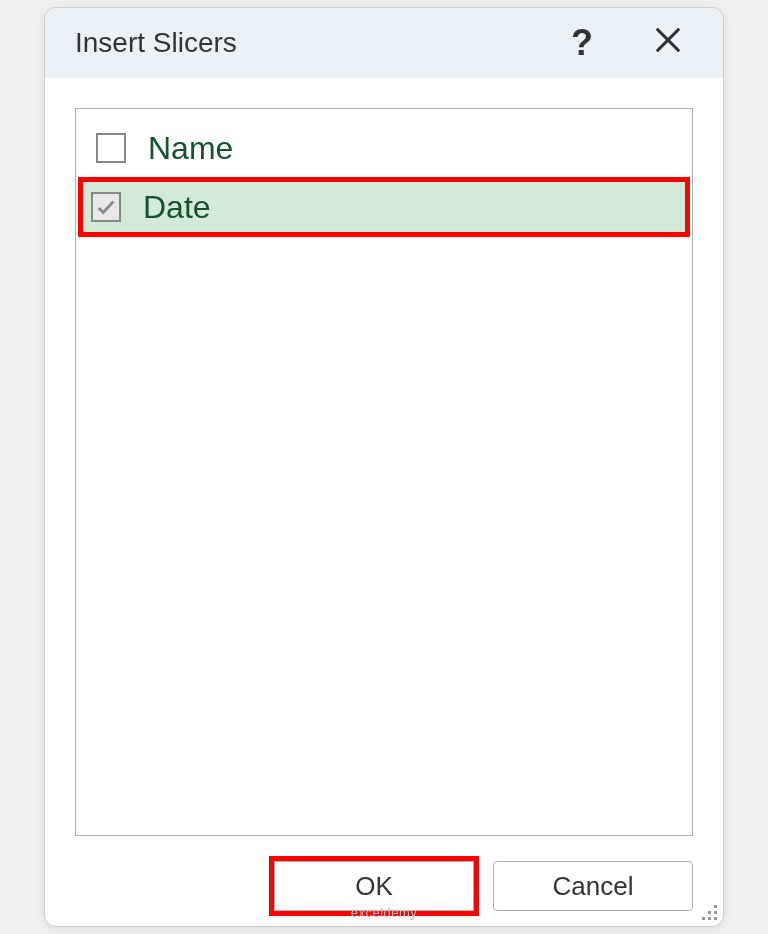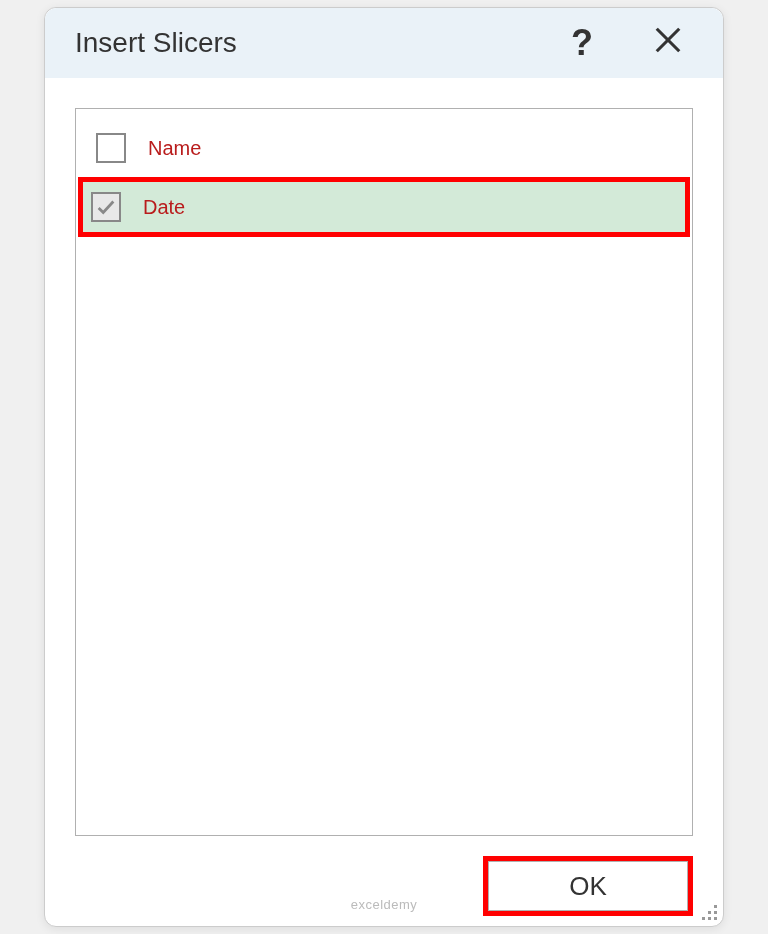--- a/index.html
+++ b/index.html
@@ -74,22 +74,22 @@
       border: 1px solid #b0b0b0;
       background: #ffffff;
       padding: 10px 0 0 0;
       position: relative;
     }
     .list-item {
       display: flex;
       align-items: center;
       height: 58px;
       padding: 0 20px;
-      font-size: 20px;
-      color: #b91c1c;
+      font-size: 32px;
+      color: #14532d;
     }
     .list-item.highlighted-row {
       background: #d3ead8;
       margin: 0 2px;
       border: 5px solid #ff0000;
       padding: 0 8px;
       height: 60px;
     }
     .checkbox {
       width: 30px;
@@ -151,21 +151,21 @@
       height: 18px;
     }
     .resize-grip span {
       position: absolute;
       width: 3px;
       height: 3px;
       background: #999;
     }
     .watermark {
       position: absolute;
-      bottom: 14px;
+      bottom: 6px;
       left: 50%;
       transform: translateX(-50%);
       font-size: 13px;
       color: #bbb;
       letter-spacing: 0.5px;
     }
   </style>
 </head>
 <body>
 
@@ -200,20 +200,21 @@
         <span>Date</span>
       </div>
 
     </div>
   </div>
 
   <div class="button-row">
     <span class="ok-wrapper">
       <button class="btn">OK</button>
     </span>
+    <button class="btn">Cancel</button>
   </div>
 
   <div class="resize-grip">
     <span style="bottom:0;right:0;"></span>
     <span style="bottom:0;right:6px;"></span>
     <span style="bottom:0;right:12px;"></span>
     <span style="bottom:6px;right:0;"></span>
     <span style="bottom:6px;right:6px;"></span>
     <span style="bottom:12px;right:0;"></span>
   </div>

